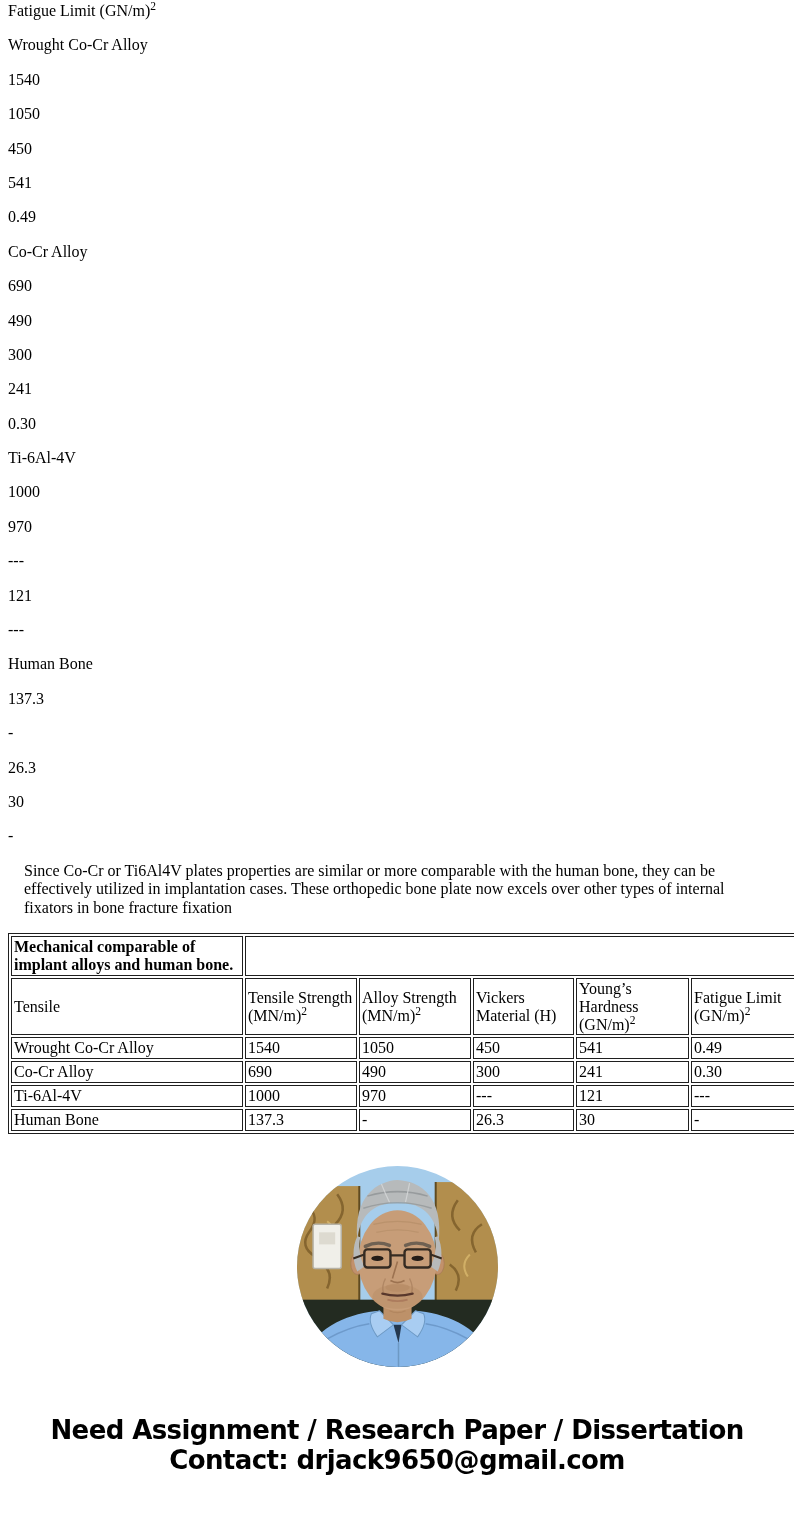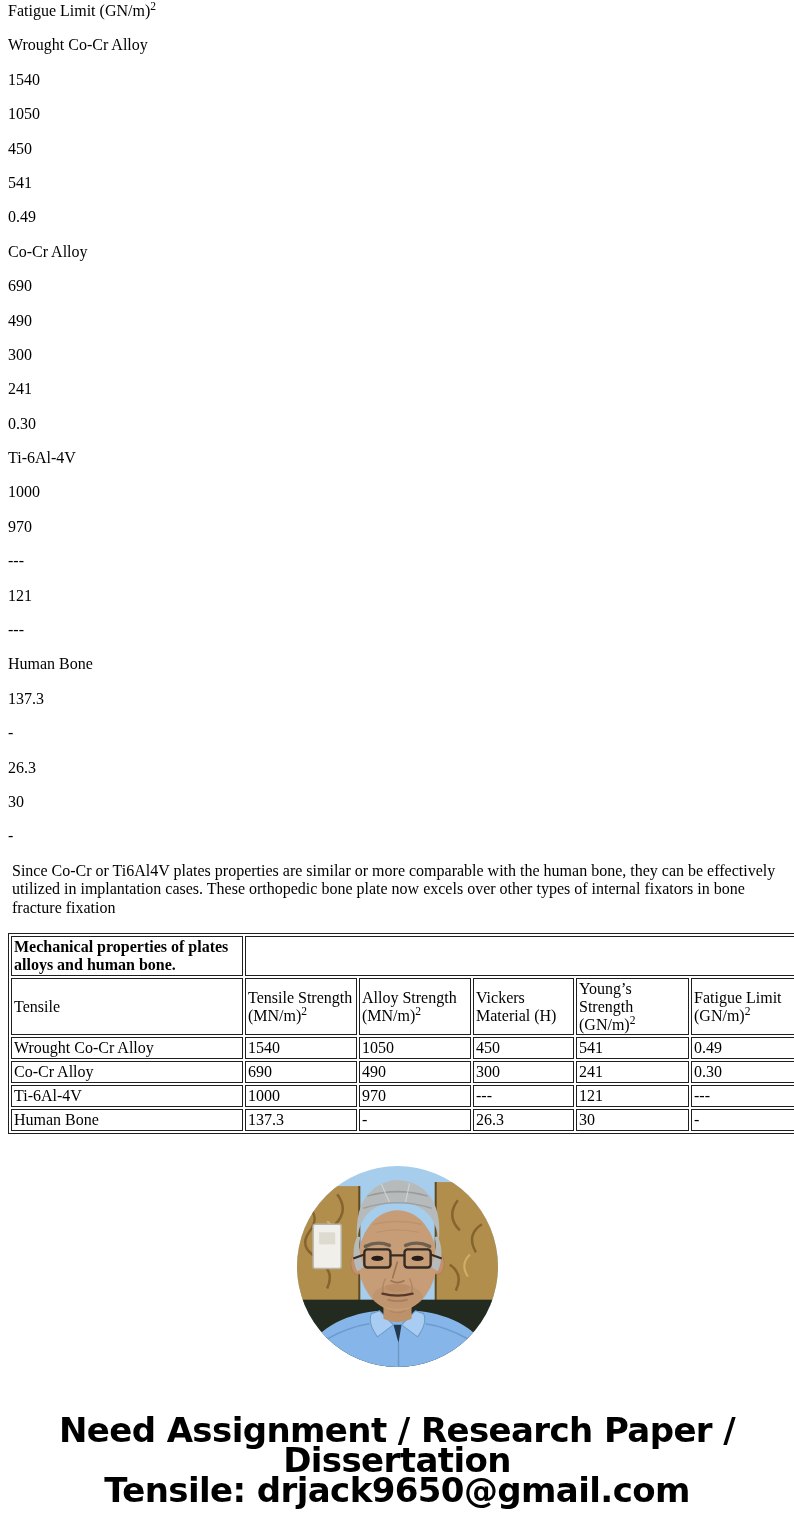--- a/index.html
+++ b/index.html
@@ -13,21 +13,21 @@
     font-size: 16px;
   }
   
   p.ln {
     margin: 16px 0;
     line-height: 1.15;
   }
   p.ln.first { margin-top: 0; }
   sup { font-size: 0.72em; line-height: 0; }
   p.para {
-    margin: 16px 4px;
+    margin: 16px 16px;
     line-height: 1.15;
   }
 
   
   table.props {
     border-collapse: separate;
     border-spacing: 2px;
     table-layout: fixed;
     width: 777px;
     margin-top: 16px;
@@ -50,21 +50,21 @@
     text-align: center;
   }
   .avatar-row svg { display: inline-block; vertical-align: top; }
 
   
   .footer {
     margin-top: 48px;
     text-align: center;
     font-family: "DejaVu Sans", "Liberation Sans", sans-serif;
     font-weight: 700;
-    font-size: 34px;
+    font-size: 26px;
     line-height: 30px;
     letter-spacing: -0.6px;
     color: #000000;
   }
 </style>
 </head>
 <body>
 
 <section>
   <p class="ln first"><span>Fatigue Limit (GN/m)</span><sup>2</sup></p>
@@ -99,29 +99,29 @@
   <colgroup>
     <col style="width:232px">
     <col style="width:112px">
     <col style="width:112px">
     <col style="width:101px">
     <col style="width:113px">
     <col style="width:107px">
   </colgroup>
   <tbody>
     <tr>
-      <td class="title-cell">Mechanical properties of plates alloys and human bone.</td>
+      <td class="title-cell">Mechanical comparable of implant alloys and human bone.</td>
       <td class="spacer-cell" colspan="5"></td>
     </tr>
     <tr>
       <td><span>Tensile</span><sup></sup></td>
       <td><span>Tensile Strength (MN/m)</span><sup>2</sup></td>
       <td><span>Alloy Strength (MN/m)</span><sup>2</sup></td>
       <td><span>Vickers Material (H)</span><sup></sup></td>
-      <td><span>Young’s Strength (GN/m)</span><sup>2</sup></td>
+      <td><span>Young’s Hardness (GN/m)</span><sup>2</sup></td>
       <td><span>Fatigue Limit (GN/m)</span><sup>2</sup></td>
     </tr>
     <tr>
       <td>Wrought Co-Cr Alloy</td>
       <td>1540</td>
       <td>1050</td>
       <td>450</td>
       <td>541</td>
       <td>0.49</td>
     </tr>
@@ -231,14 +231,14 @@
 
       <path d="M85,127 Q100,131 115,127" stroke="#59382c" stroke-width="2.4" fill="none" stroke-linecap="round"></path>
       <path d="M90,133 Q100,136 110,133" stroke="#a06b52" stroke-width="1.8" fill="none" opacity="0.6"></path>
       <path d="M92,144 Q100,148 108,144" stroke="#aa7f58" stroke-width="1.2" fill="none" opacity="0.6"></path>
     </g>
   </svg>
 </div>
 
 <div class="footer">
   <div>Need Assignment / Research Paper / Dissertation</div>
-  <div>Tensile: drjack9650@gmail.com</div>
+  <div>Contact: drjack9650@gmail.com</div>
 </div>
 
 </body></html>

